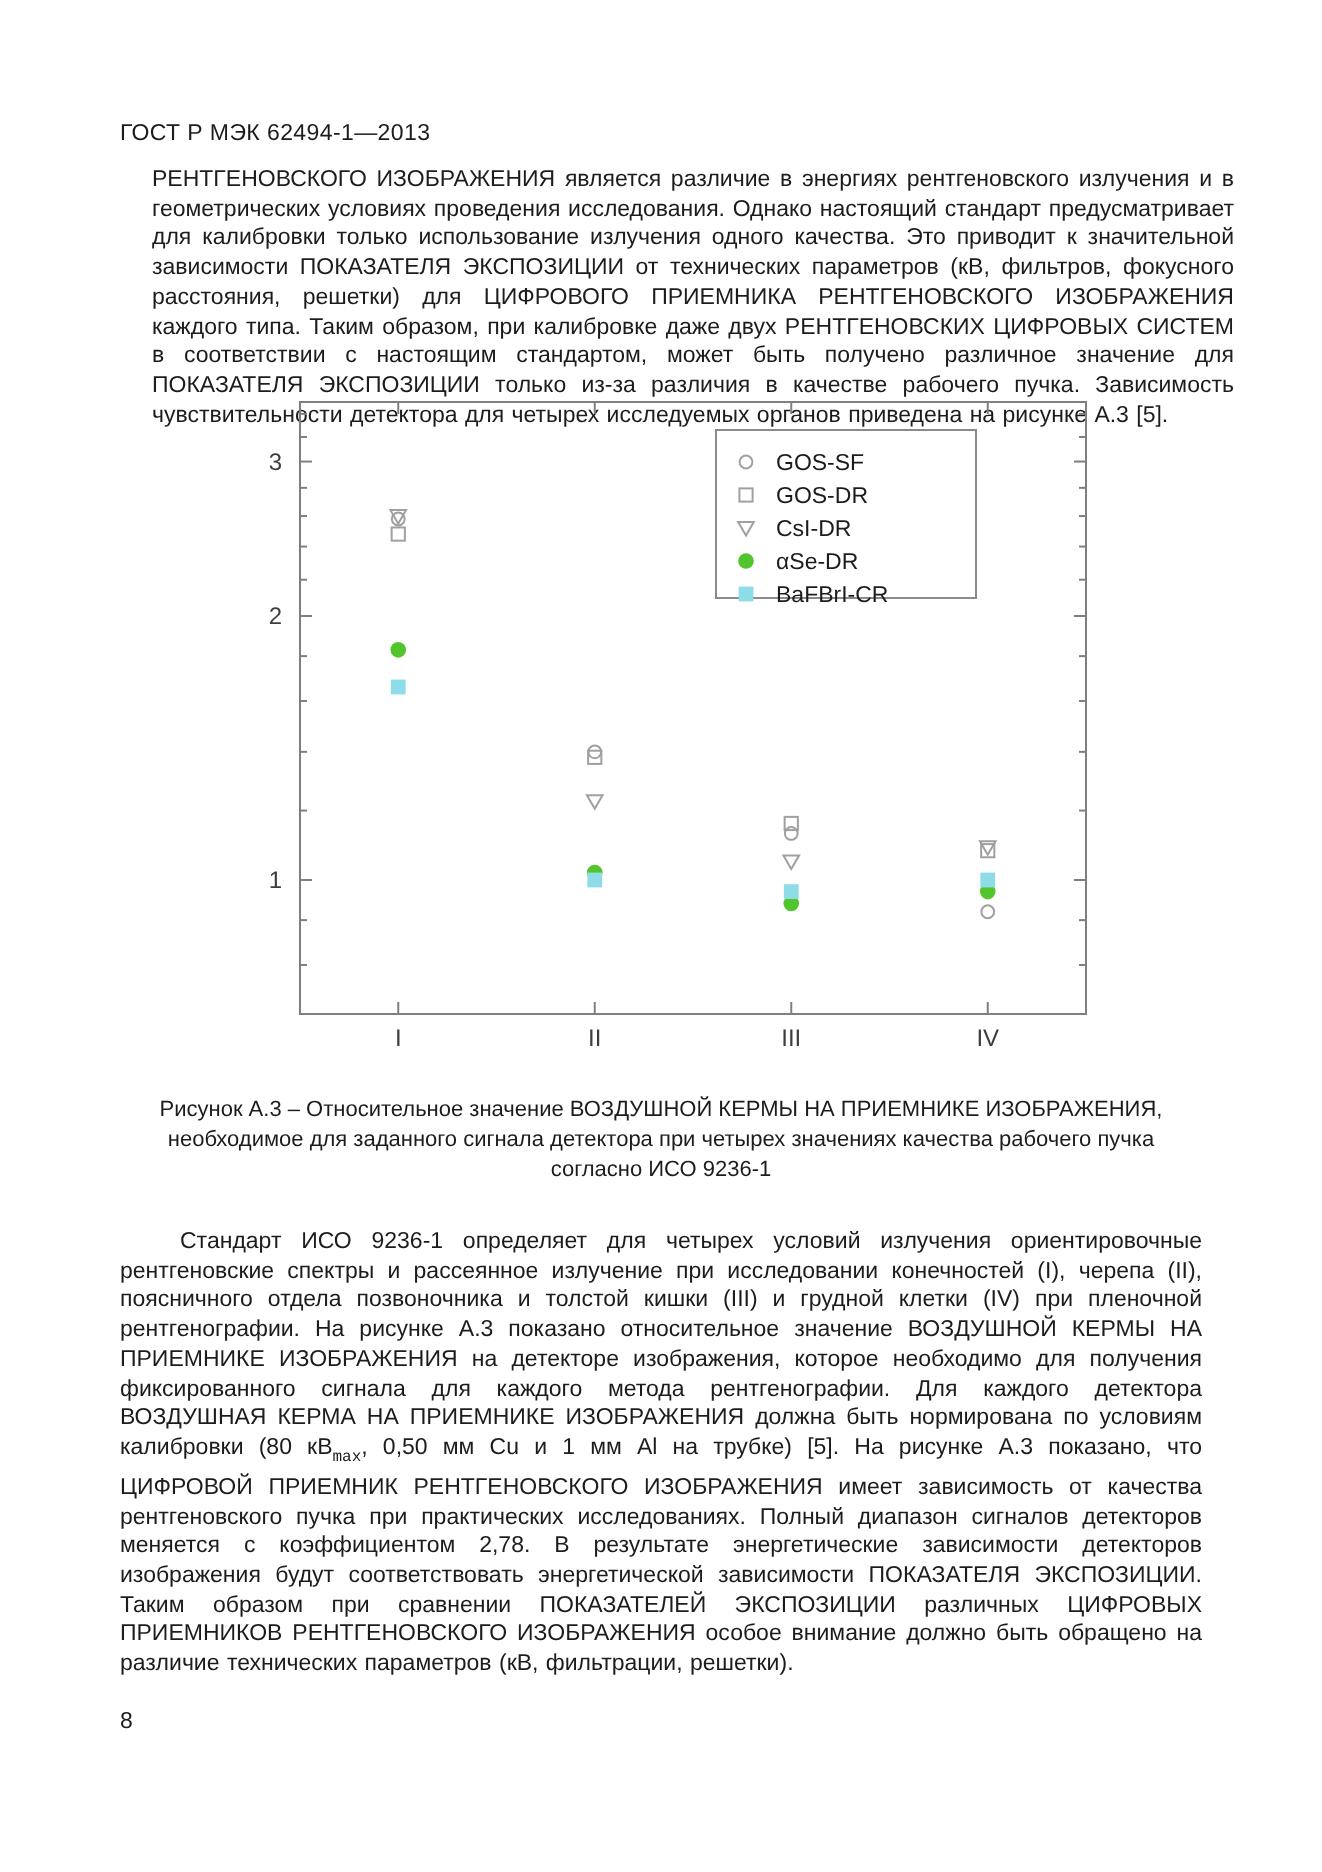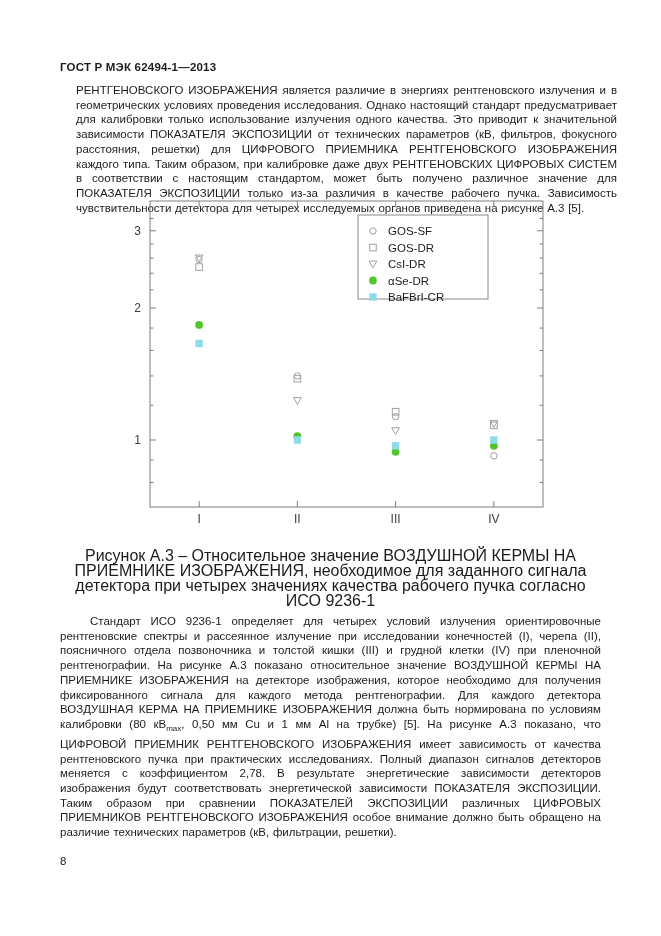--- a/index.html
+++ b/index.html
@@ -7,36 +7,36 @@
     position:relative;
     width:661px;height:936px;
     background:#ffffff;
     font-family:"Liberation Sans", sans-serif;
     color:#1c1c1c;
     overflow:hidden;
     margin:0 auto;
   }
   .doc-header{
     position:absolute;left:60px;top:61px;width:541px;
-    font-size:11.5px;font-weight:bold;letter-spacing:.2px;
+    font-size:11.5px;font-weight:normal;letter-spacing:.2px;
   }
   .body-text{
     font-size:11.5px;line-height:14.7px;
     text-align:justify;text-align-last:left;
     word-spacing:.5px;
   }
   .p1{position:absolute;left:76px;top:83px;width:541px;}
   .chart-wrap{position:absolute;left:60px;top:200px;width:541px;height:341px;}
   .caption{
     position:absolute;left:60px;top:548px;width:541px;
-    font-size:16px;line-height:15px;text-align:center;
+    font-size:11px;line-height:15px;text-align:center;
   }
   .lower-text{position:absolute;left:60px;top:614px;width:541px;}
   .lower-text p{margin:0;text-indent:30px;}
-  sub.kv{font-size:8px;}
+  sub.kv{font-size:8px;font-family:Liberation Mono, monospace;}
   .page-number{
     position:absolute;left:60px;top:855px;
     font-size:11.5px;
   }
   svg text{font-family:"Liberation Sans", sans-serif;}
 </style>
 </head>
 <body>
 
 <div class="page">

